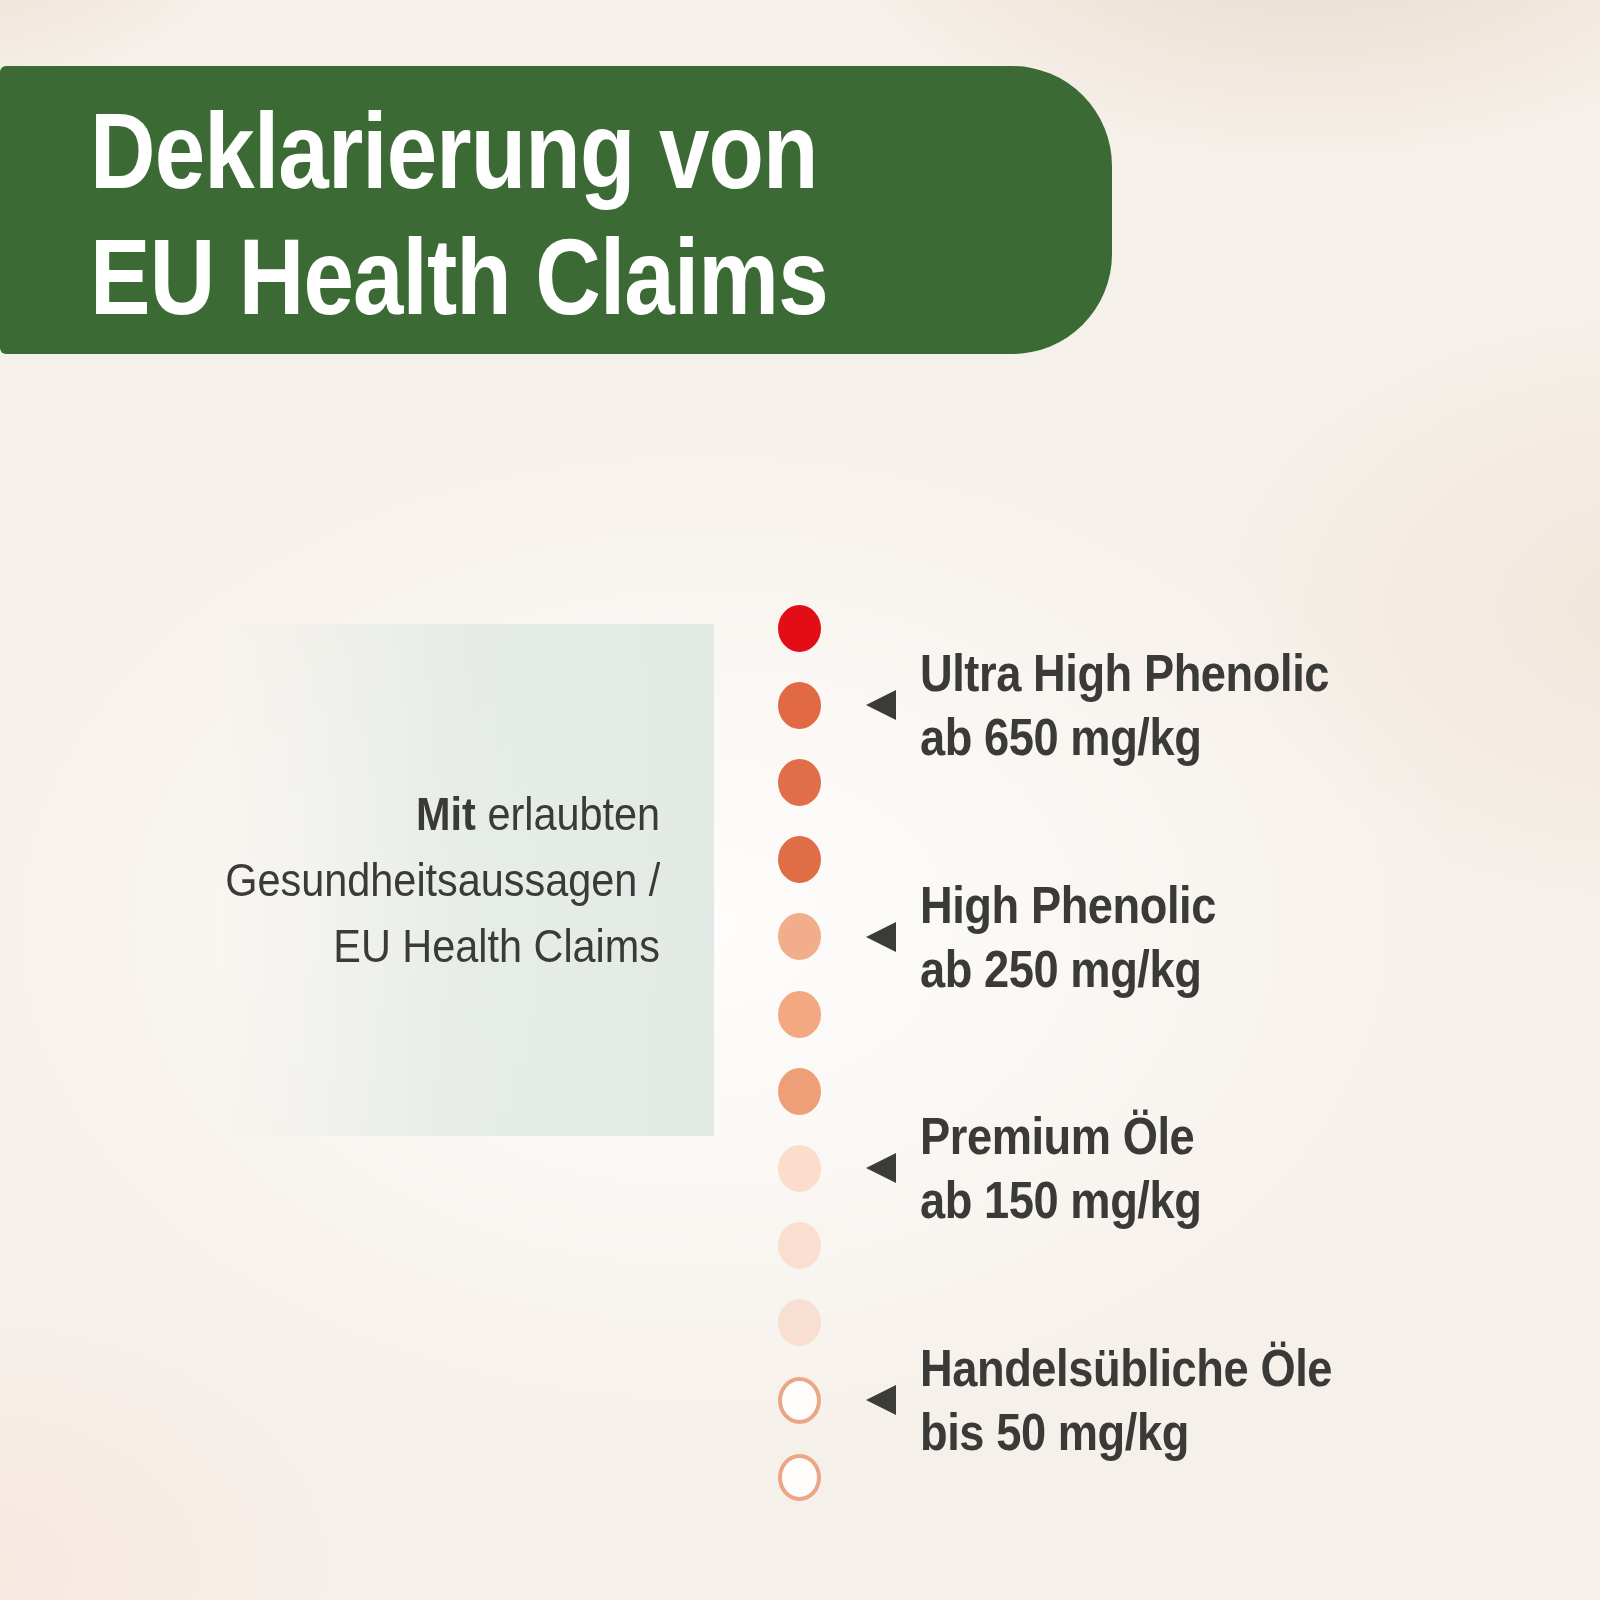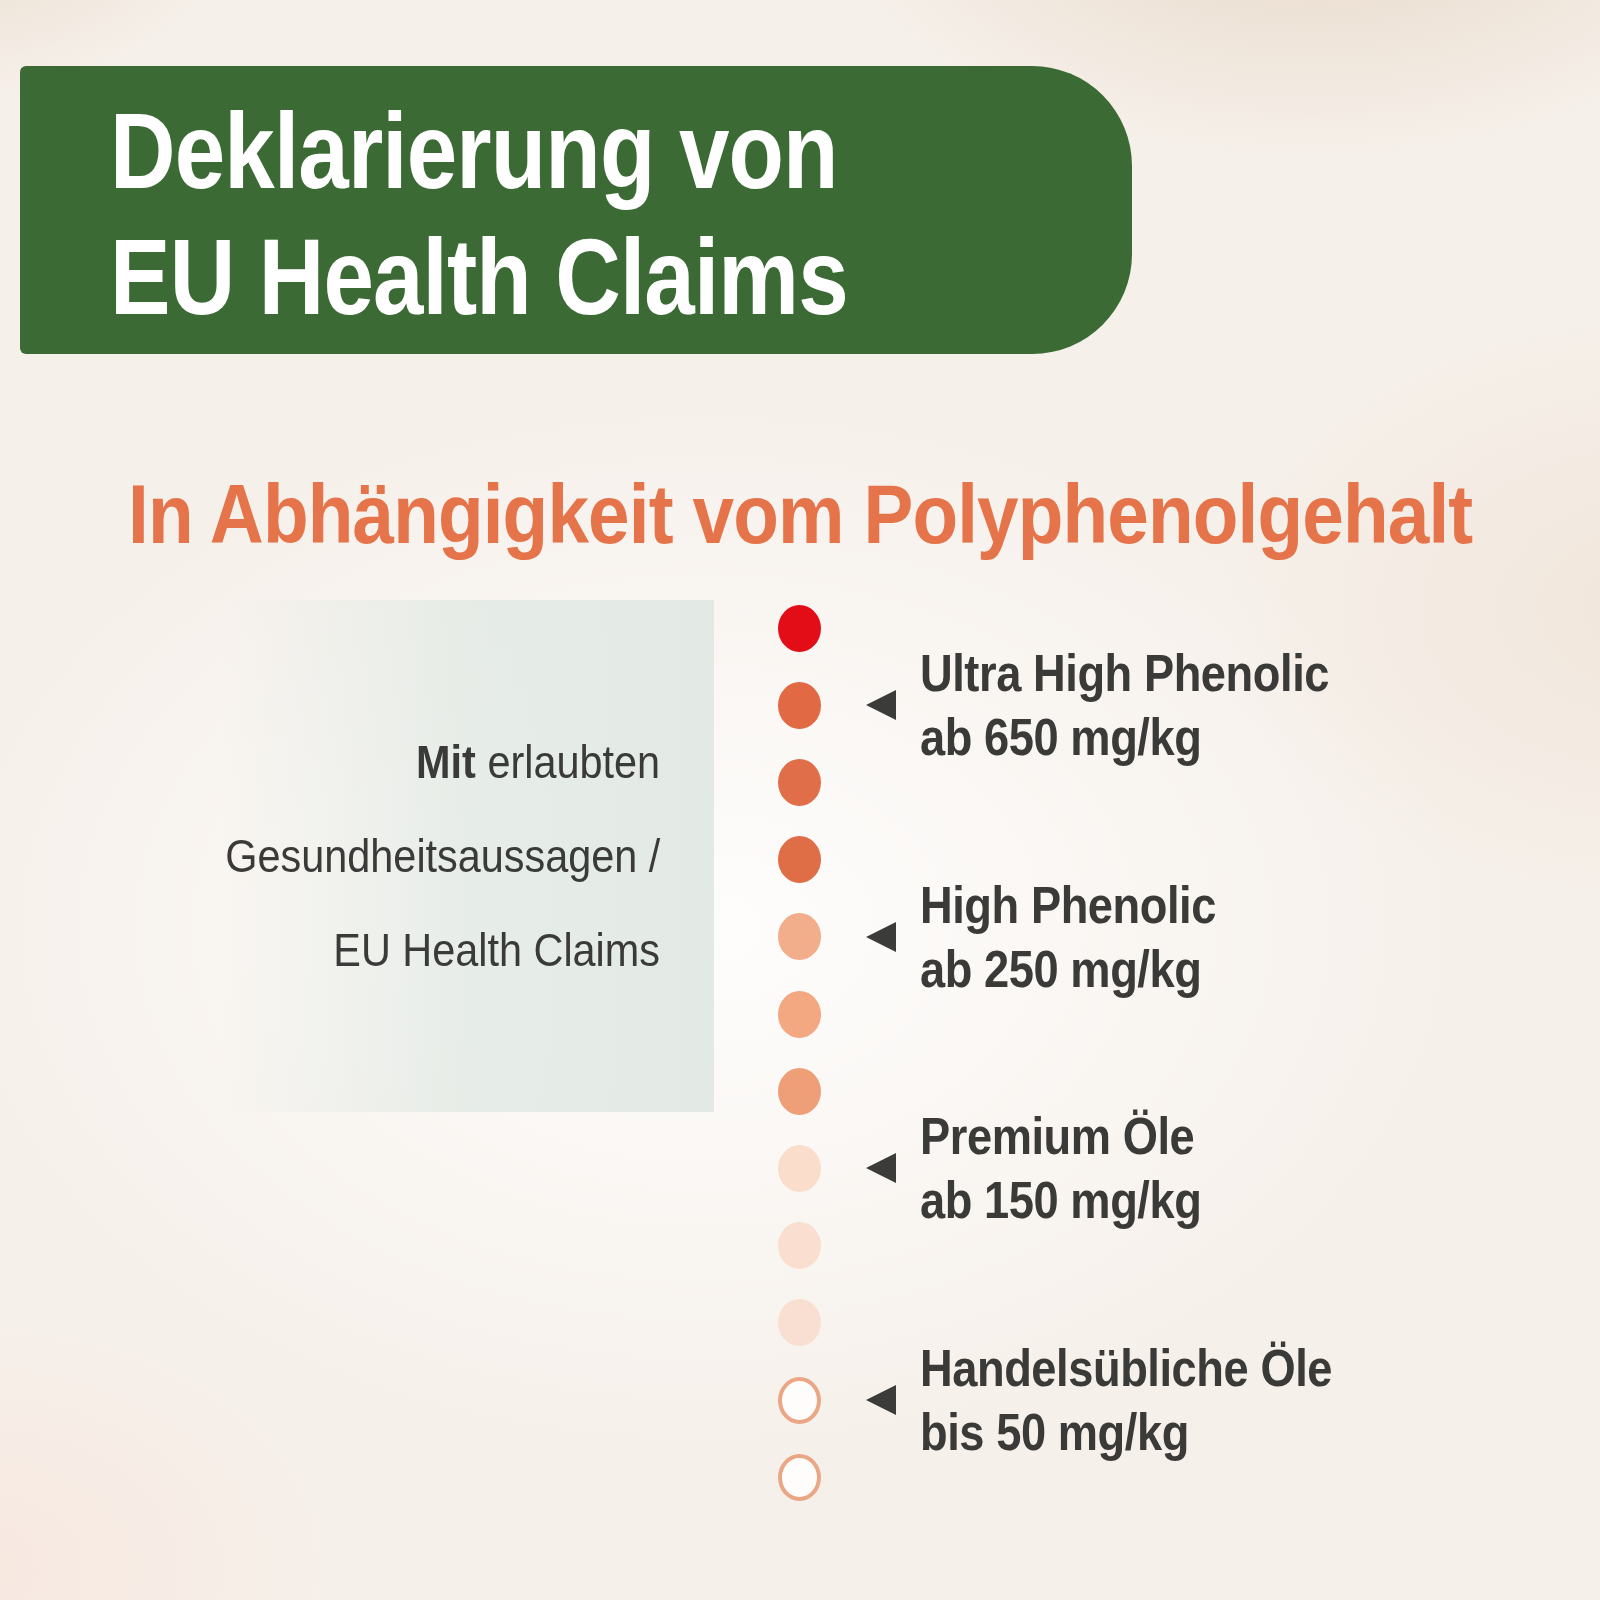--- a/index.html
+++ b/index.html
@@ -25,48 +25,45 @@
   }
   .subtitle{position:absolute;top:468px;left:0;width:1600px;text-align:center;
     font-weight:bold;font-size:84px;line-height:92px;}
   .subtitle-inner{display:inline-block;transform:scaleX(0.89);transform-origin:center;
     white-space:nowrap;letter-spacing:-1px;}
   .block{
     position:absolute;left:222px;width:492px;box-sizing:border-box;
     display:flex;flex-direction:column;justify-content:center;align-items:flex-end;
     padding-right:54px;color:#3A3A39;font-size:46px;line-height:66px;
   }
-  .block-mit{top:600px;height:512px;
-    background:linear-gradient(90deg, rgba(227,234,229,0) 0%, rgba(227,234,229,0.85) 50%, #E3EAE5 100%);gap:28px;}
+  .block-mit{top:624px;height:512px;
+    background:linear-gradient(90deg, rgba(227,234,229,0) 0%, rgba(227,234,229,0.85) 50%, #E3EAE5 100%);}
   .block-ohne{top:1147px;height:356px;
     background:linear-gradient(90deg, rgba(251,228,217,0) 0%, rgba(251,228,217,0.85) 50%, #FBE4D9 100%);}
   .block-line{transform:scaleX(0.9);transform-origin:right center;white-space:pre;}
   .dot{position:absolute;width:43px;height:47px;border-radius:50%;}
   .dot.outlined{box-sizing:border-box;border:4px solid #EAA685;background:#FFFDFB;}
   .arrow{position:absolute;width:0;height:0;border-style:solid;
     border-width:15px 30px 15px 0;border-color:transparent #3B3B3A transparent transparent;}
   .cat-label{position:absolute;left:920px;color:#3A3A39;font-weight:bold;
     font-size:52px;line-height:64px;white-space:nowrap;
     transform:scaleX(0.87);transform-origin:left top;letter-spacing:-0.5px;}
 </style>
 </head>
 <body>
 
 <div class="stage">
 
-  <div class="banner" style="background: rgb(59, 106, 53); margin-left: 20px;">
+  <div class="banner" style="background: rgb(59, 106, 53);">
     <div class="banner-title">
       <div>Deklarierung von</div>
       <div>EU Health Claims</div>
     </div>
   </div>
 
-  <div class="subtitle" style="color: rgb(229, 116, 75);">
-    <span class="subtitle-inner">In Abhängigkeit vom Polyphenolgehalt</span>
-  </div>
 
   <div class="block block-mit">
     <div class="block-line"><b>Mit</b><span> erlaubten</span></div>
     <div class="block-line">Gesundheitsaussagen /</div>
     <div class="block-line">EU Health Claims</div>
   </div>
 
 
 <div class="dot" style="background: rgb(226, 13, 23); left: 778px; top: 604.5px;"></div>
     <div class="dot" style="background: rgb(225, 106, 68); left: 778px; top: 681.7px;"></div>

